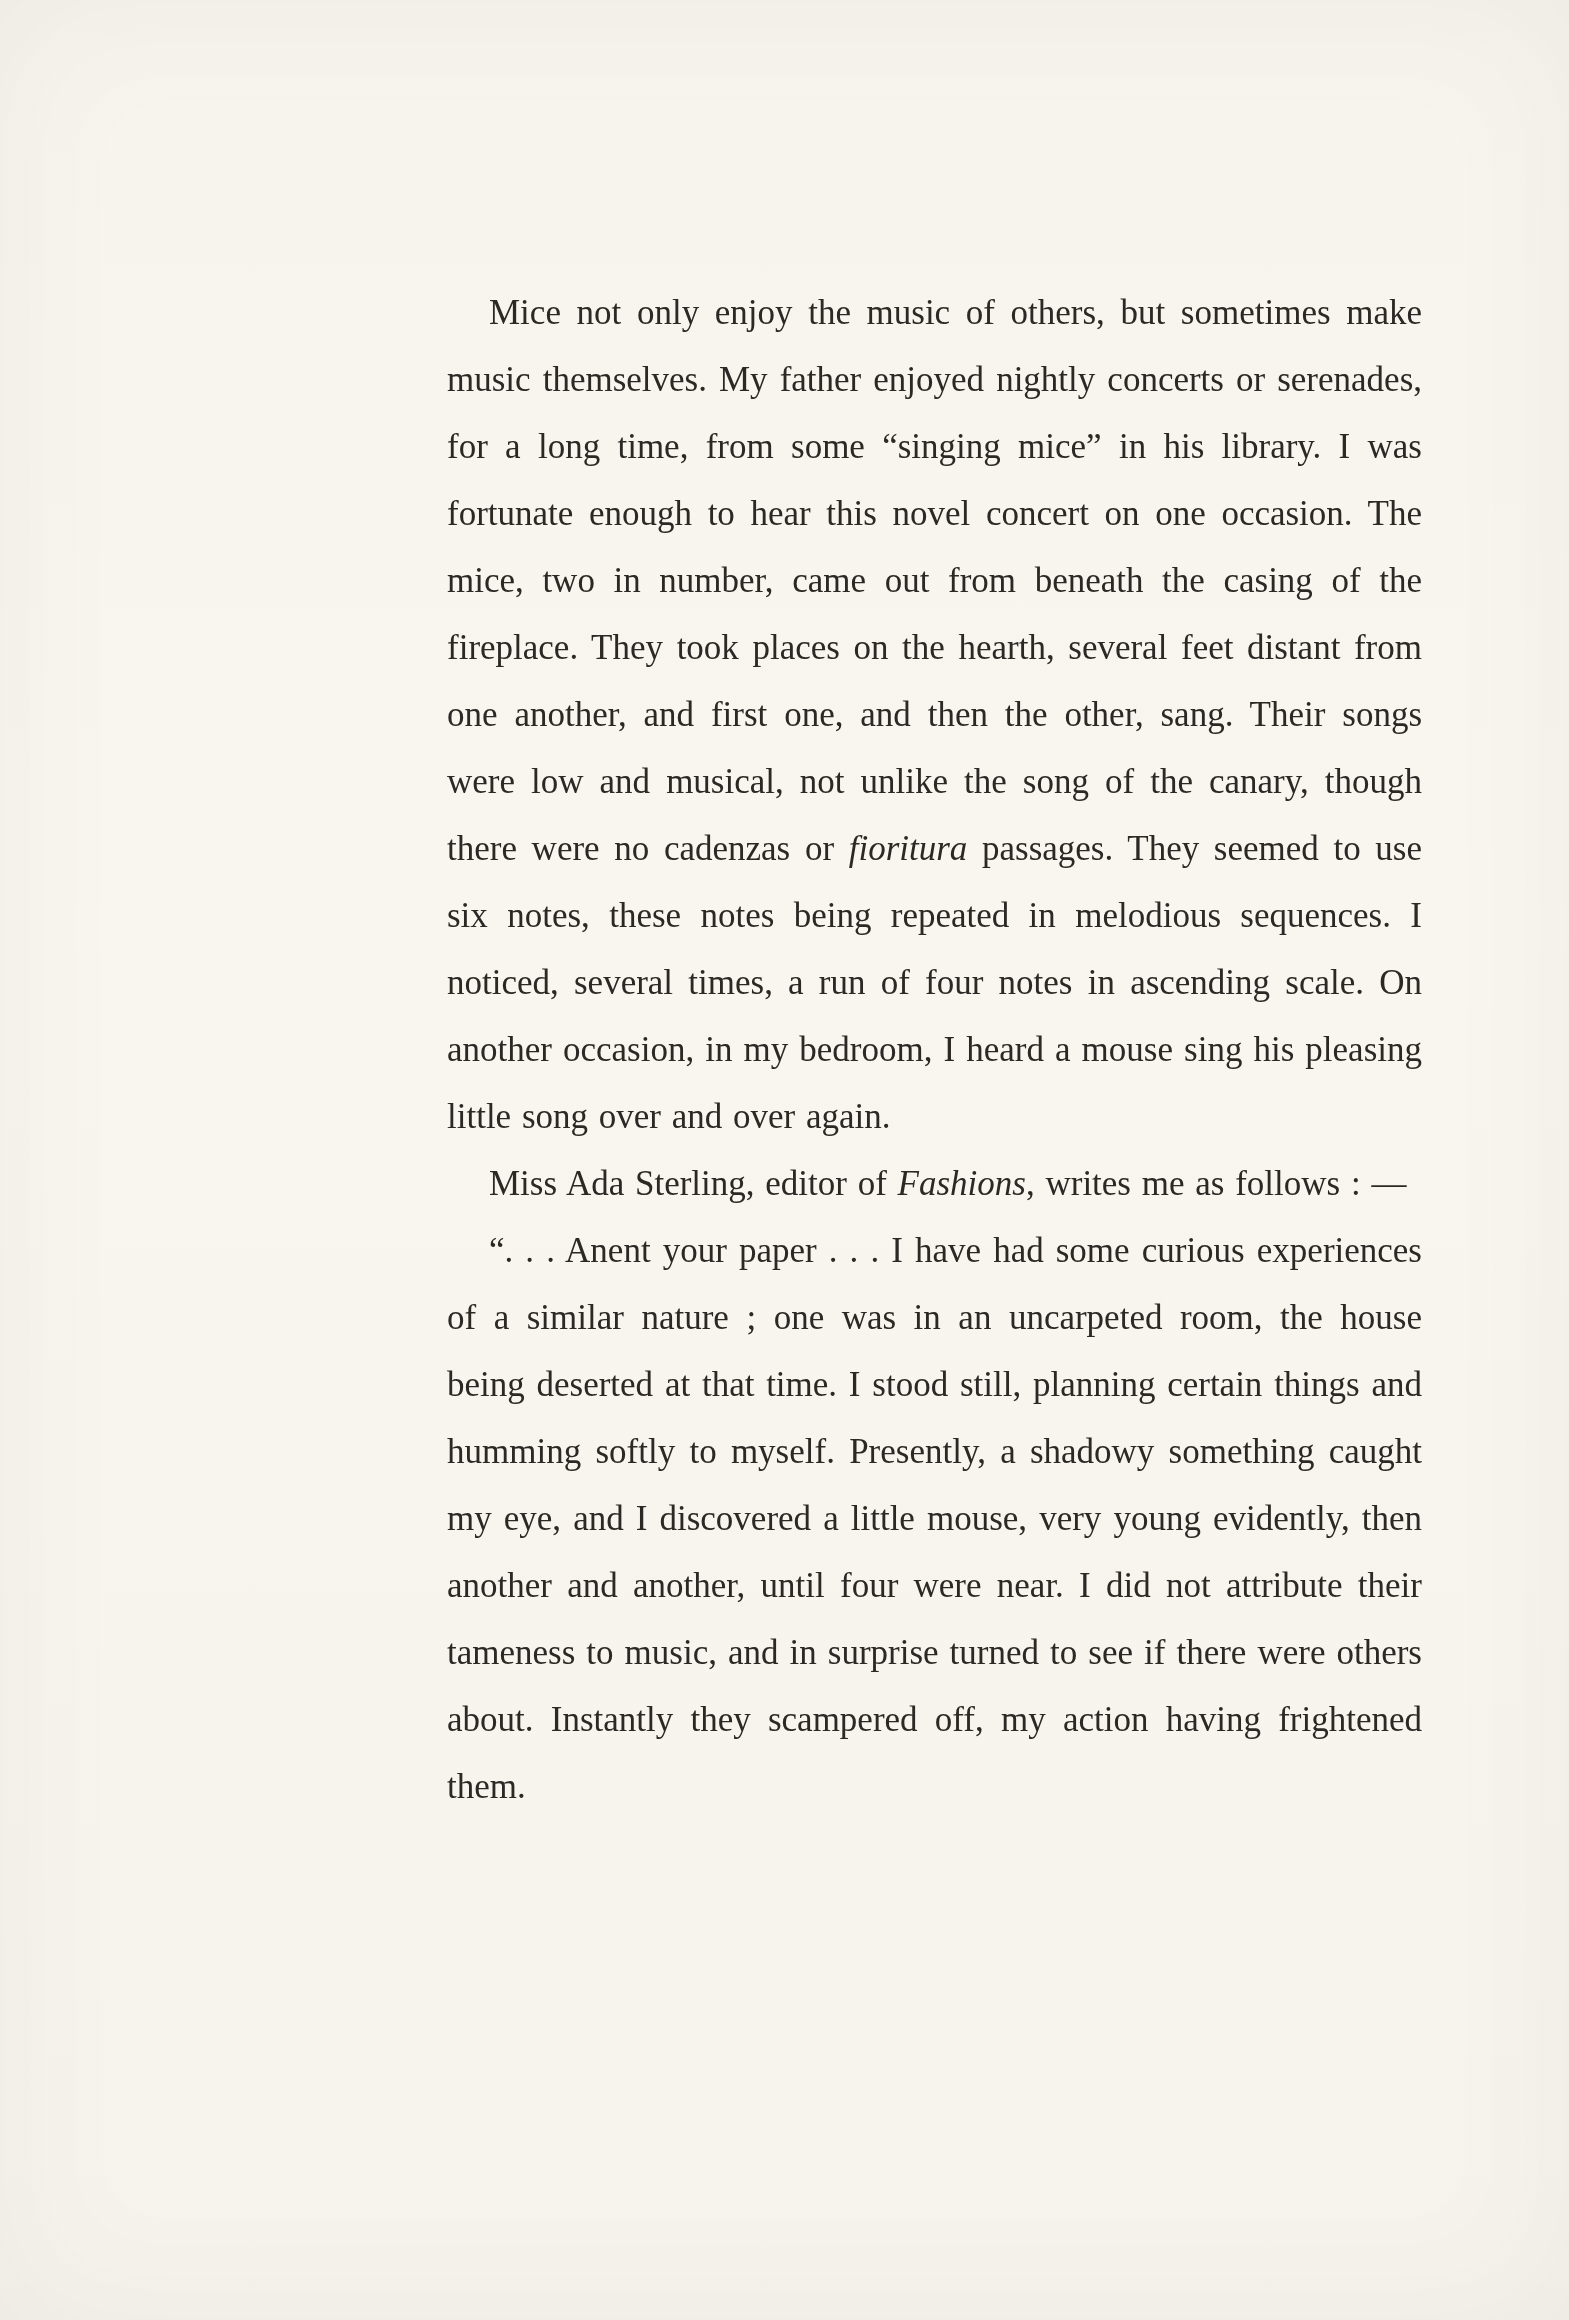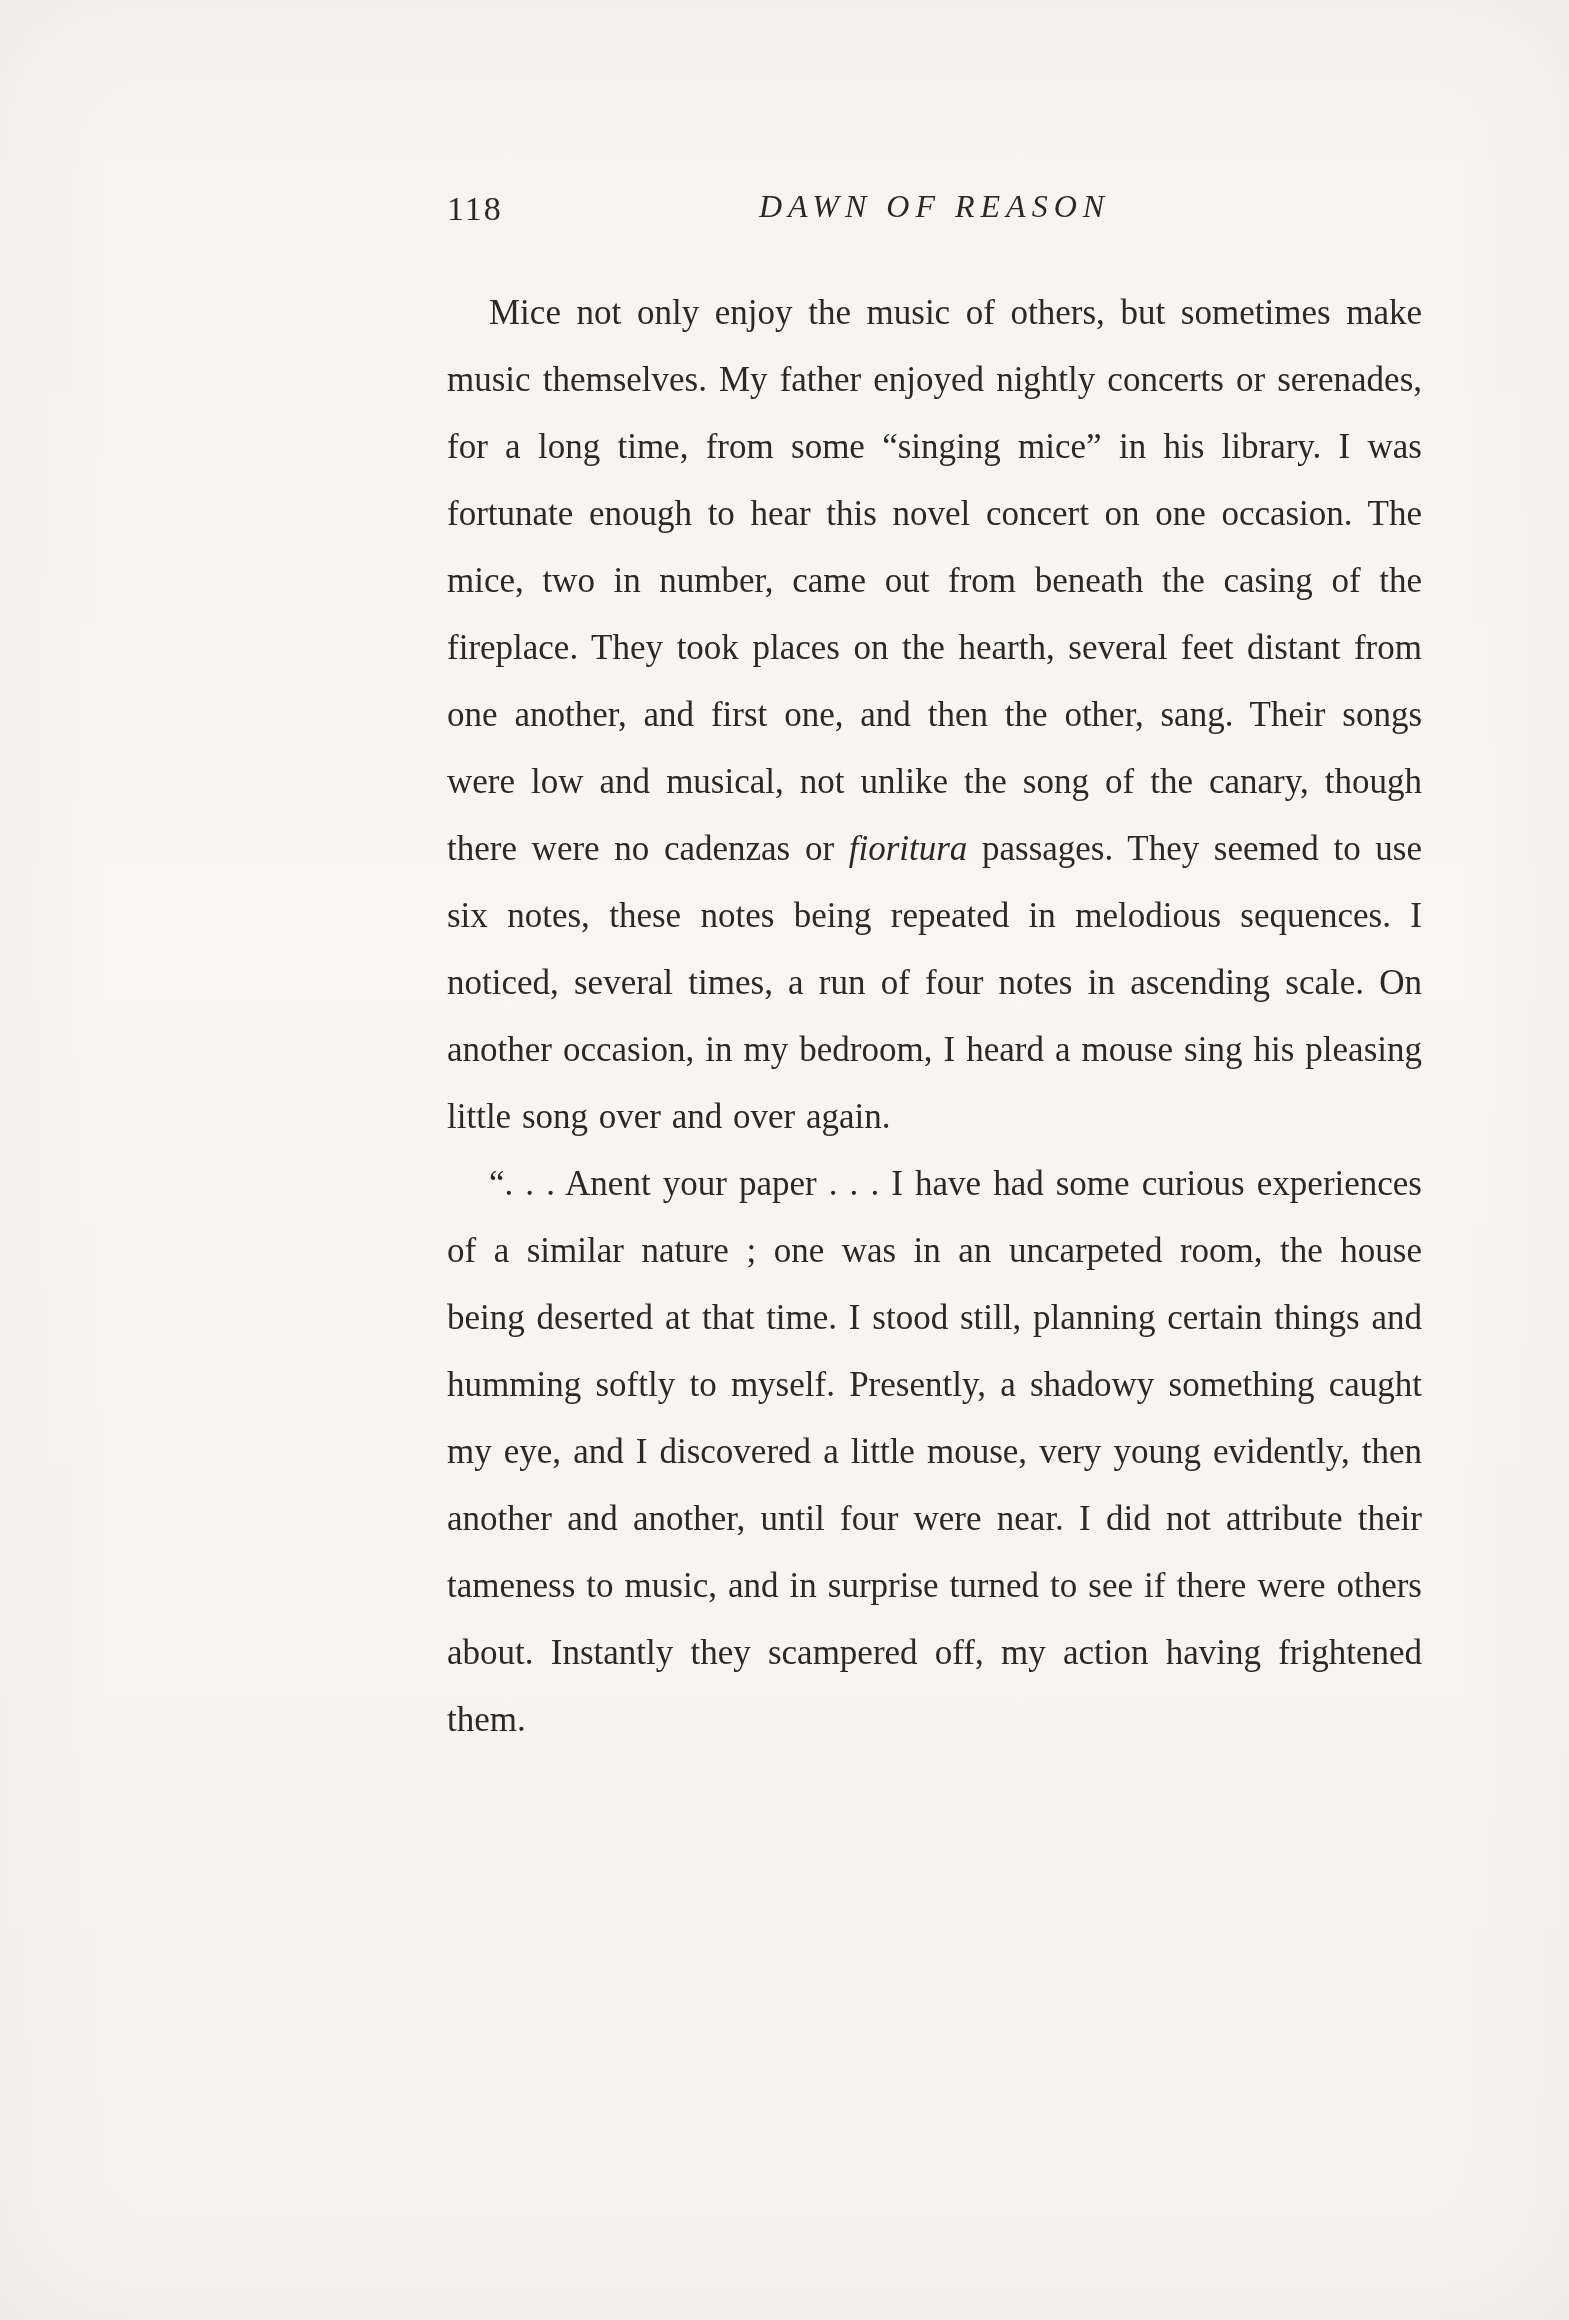--- a/index.html
+++ b/index.html
@@ -58,22 +58,19 @@
     text-indent: 42px;
   }
   .italic {
     font-style: italic;
   }
 </style>
 </head>
 <body>
 
 <div class="page">
-  <div class="header">
-    <span class="page-number">118</span>
-    <span class="running-title">DAWN OF REASON</span>
-  </div>
   <div class="text-block">
       <p><span>Mice not only enjoy the music of others, but sometimes make music themselves. My father enjoyed nightly concerts or serenades, for a long time, from some “singing mice” in his library. I was fortunate enough to hear this novel concert on one occasion. The mice, two in number, came out from beneath the casing of the fireplace. They took places on the hearth, several feet distant from one another, and first one, and then the other, sang. Their songs were low and musical, not unlike the song of the canary, though there were no cadenzas or </span><span class="italic">fioritura</span><span> passages. They seemed to use six notes, these notes being repeated in melodious sequences. I noticed, several times, a run of four notes in ascending scale. On another occasion, in my bedroom, I heard a mouse sing his pleasing little song over and over again.</span></p>
+      <p><span>Miss Ada Sterling, editor of </span><span class="italic">Fashions</span><span>, writes me as follows : —</span></p>
       <p><span>“. . . Anent your paper . . . I have had some curious experiences of a similar nature ; one was in an uncarpeted room, the house being deserted at that time. I stood still, planning certain things and humming softly to myself. Presently, a shadowy something caught my eye, and I discovered a little mouse, very young evidently, then another and another, until four were near. I did not attribute their tameness to music, and in surprise turned to see if there were others about. Instantly they scampered off, my action having frightened them.</span></p>
     </div>
 </div>
 
 
 </body></html>

